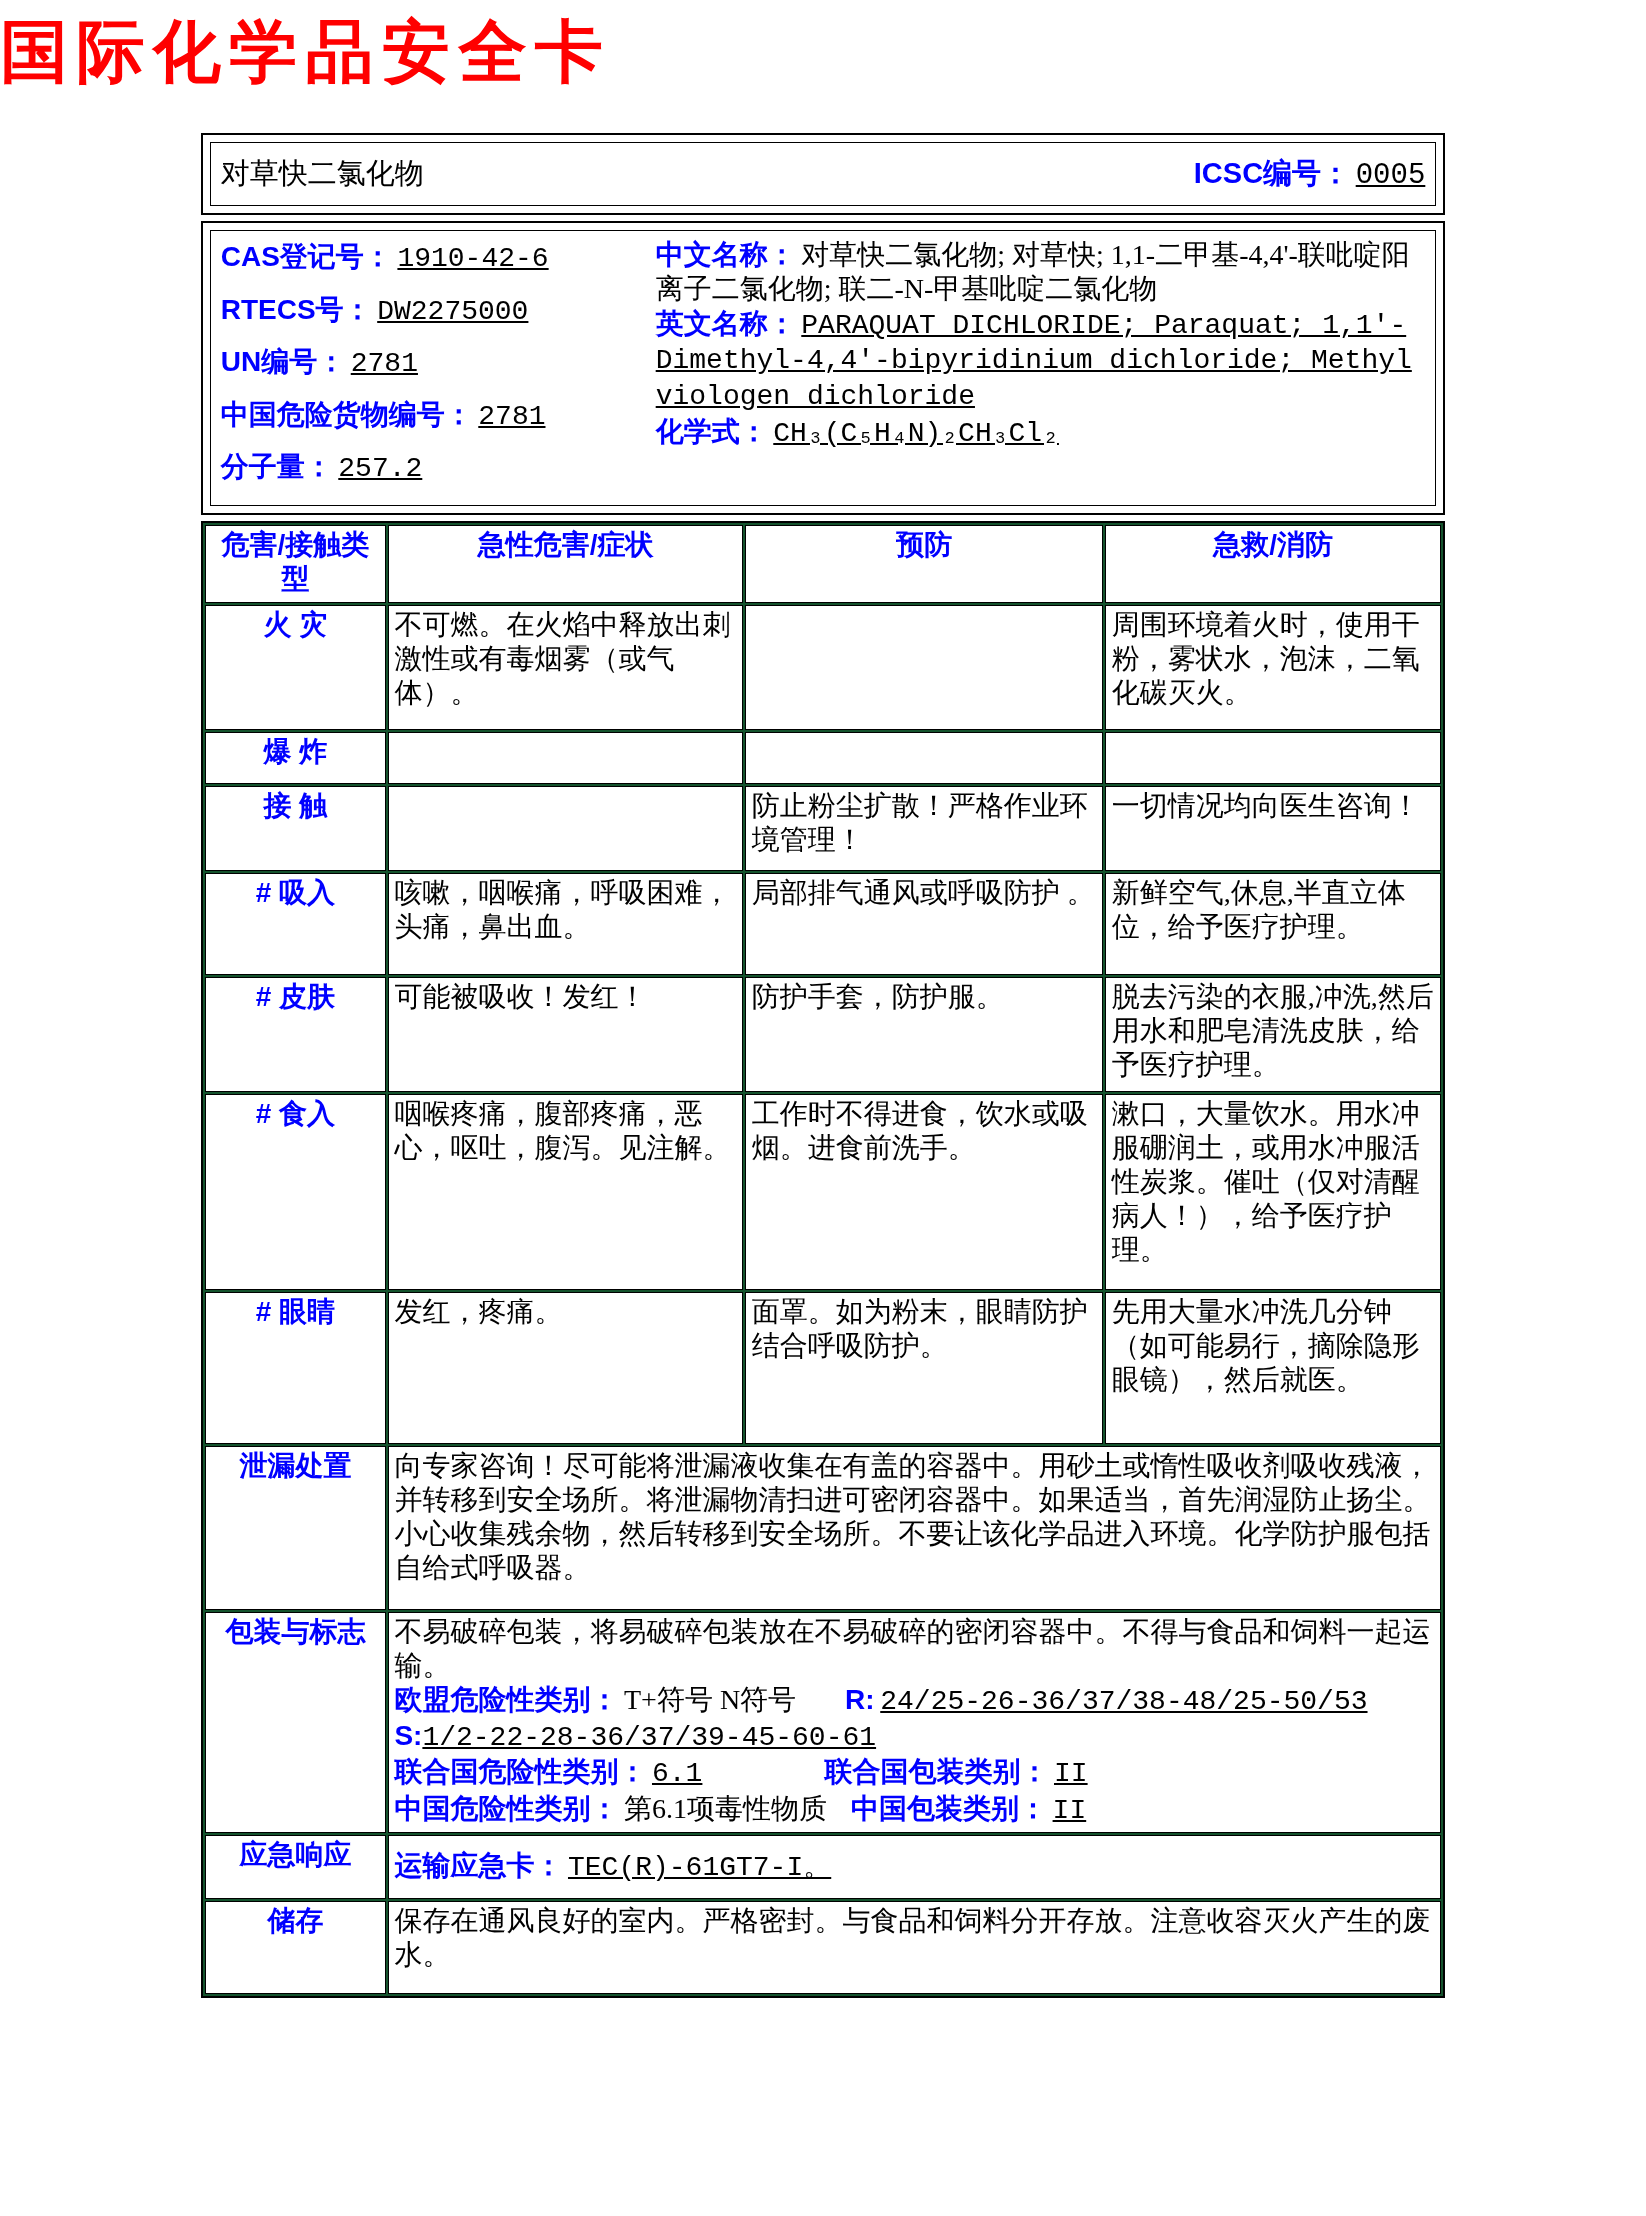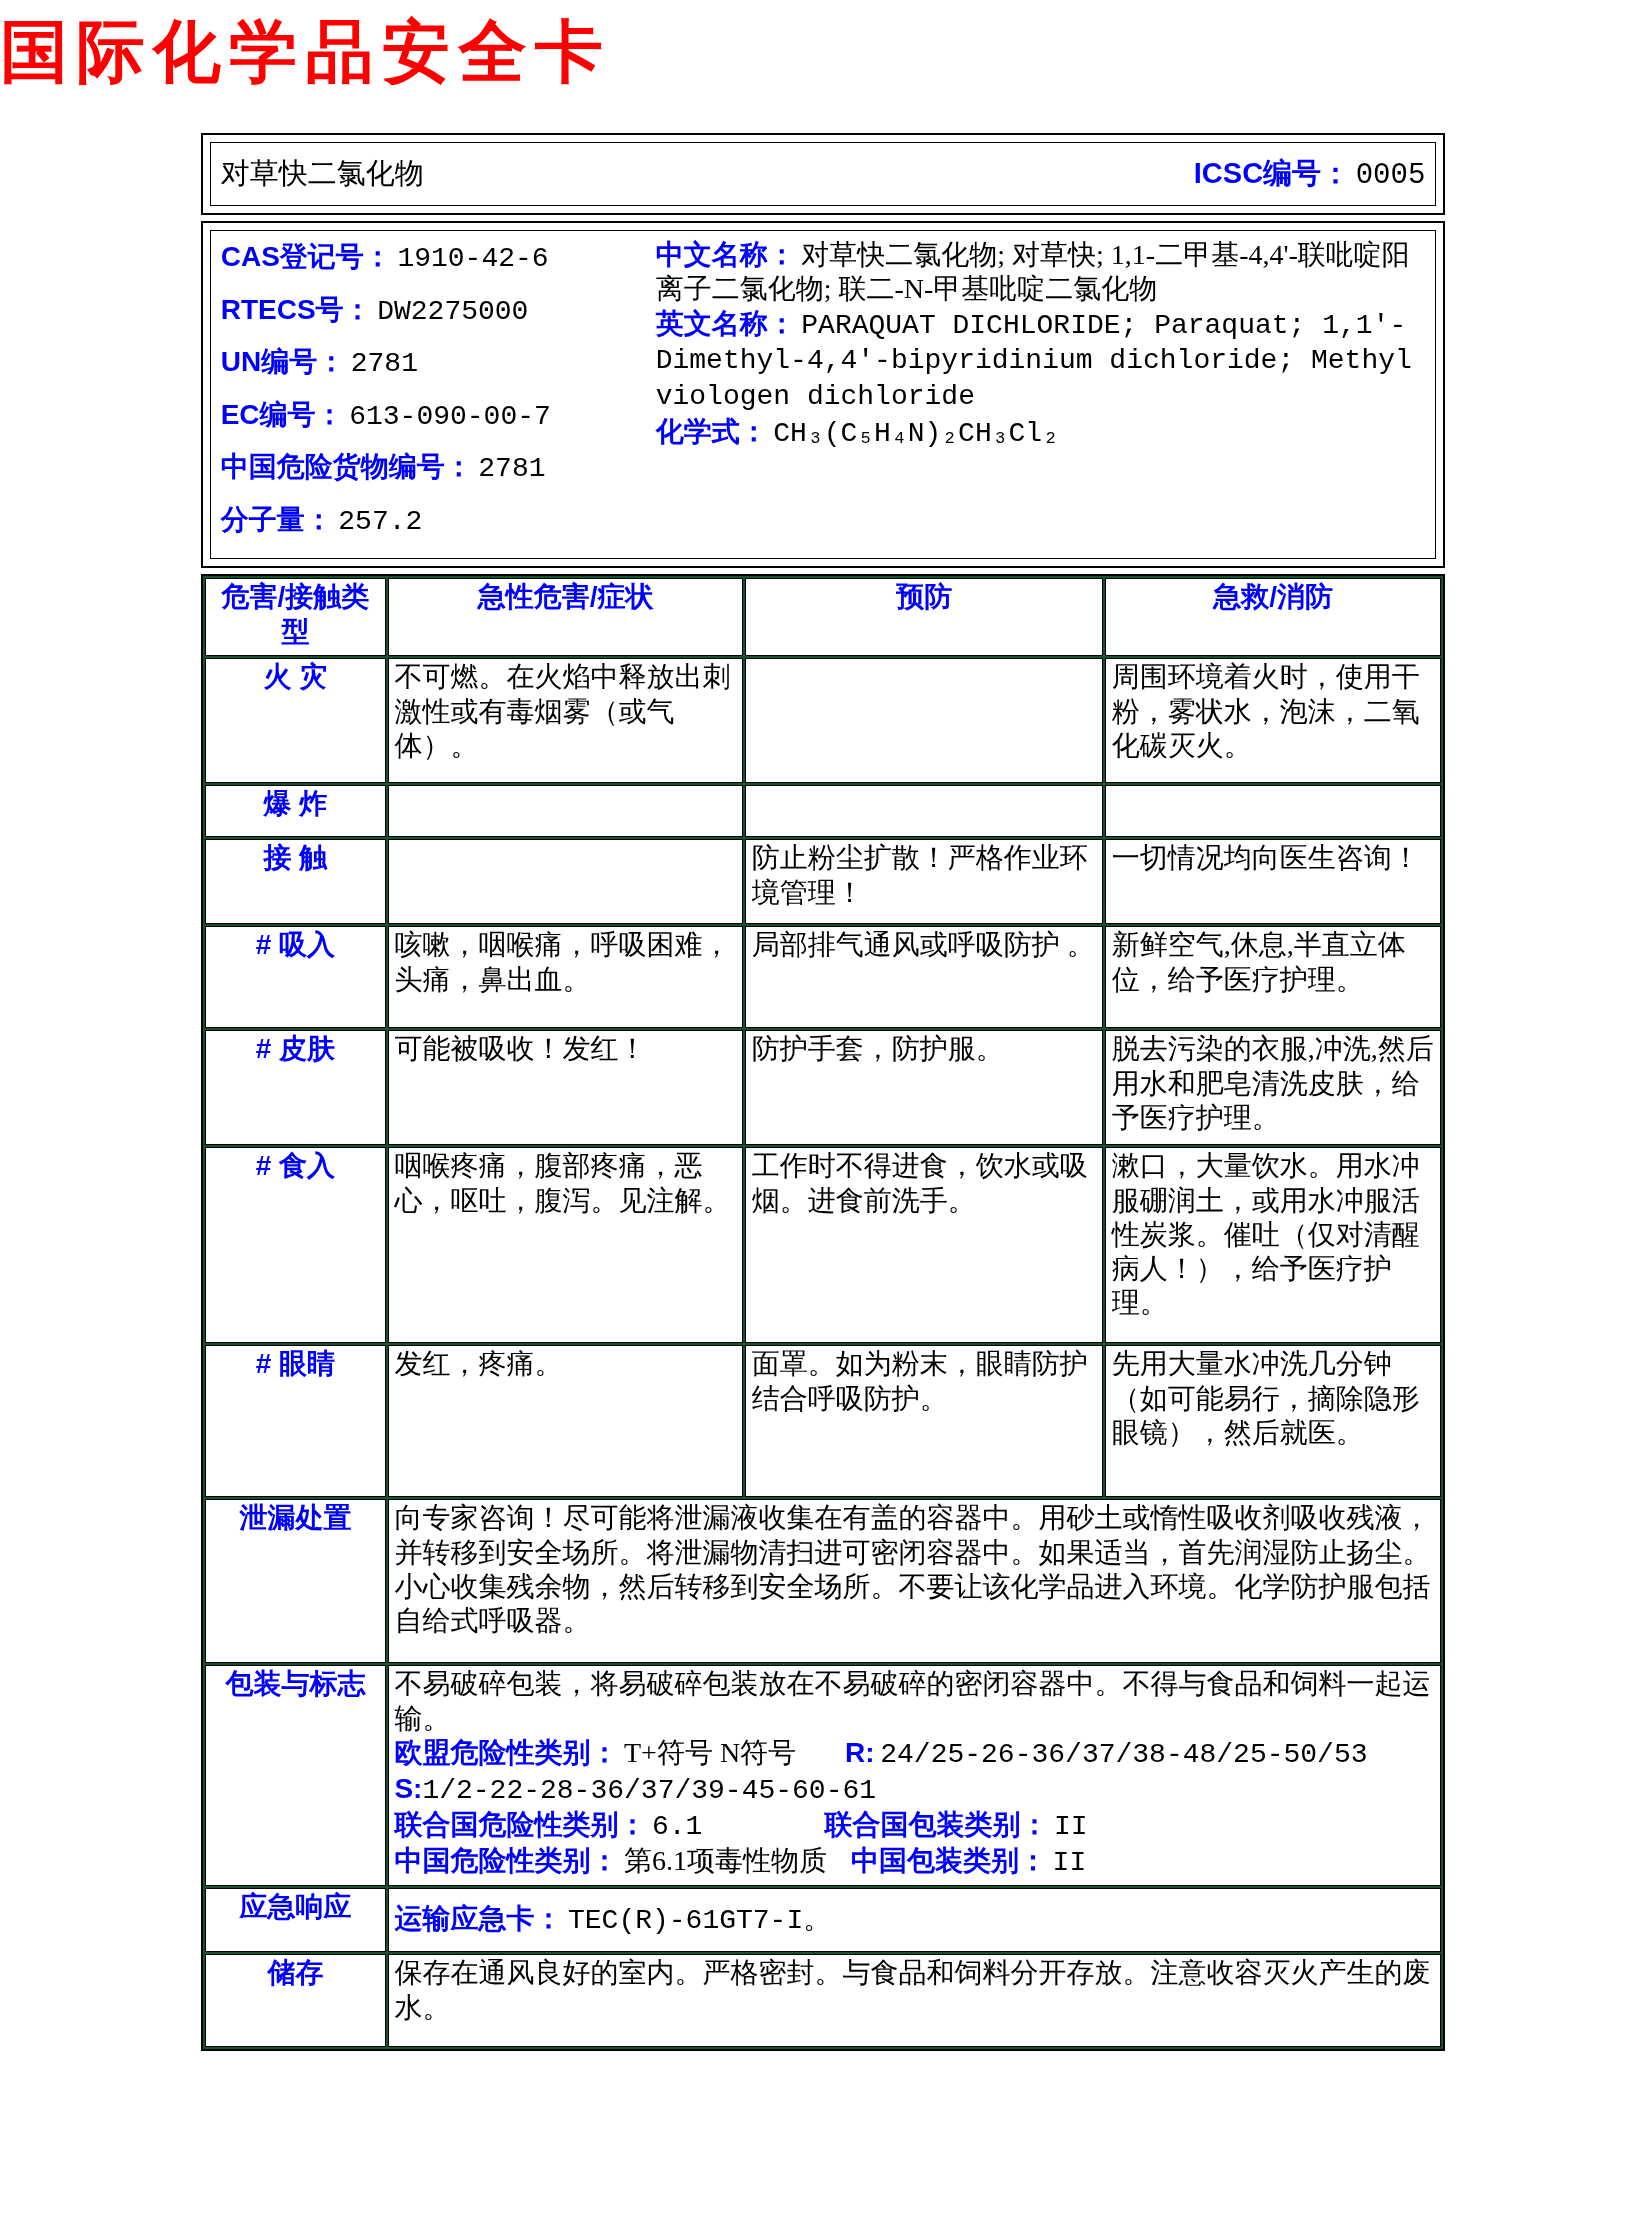--- a/index.html
+++ b/index.html
@@ -31,21 +31,21 @@
   }
   .ids-left{width:435px;flex:0 0 auto;}
   .ids-right{flex:1 1 auto;}
   .idline{font-size:28px;margin-bottom:14.6px;white-space:nowrap;}
   .idpara{font-size:28px;line-height:1.2;margin-bottom:1.4px;}
   .lbl{
     color:#0000ff;font-weight:bold;
     font-family:"Liberation Sans","DejaVu Sans",sans-serif;
     margin-right:5.6px;
   }
-  .mono{font-family:"Liberation Mono","DejaVu Sans Mono",monospace;}
+  .mono{font-family:"Liberation Mono","DejaVu Sans Mono",monospace;text-decoration:underline;}
   .val{font-family:"Liberation Serif","DejaVu Serif",serif;}
   
   table.hazard{
     width:100%;
     border:2.8px solid #000;
     border-collapse:separate;
     border-spacing:2.1px;
     background:#14532d;
   }
   table.hazard td{
@@ -95,23 +95,20 @@
           <div class="idline">
             <span class="lbl">CAS登记号：</span><span class="mono">1910-42-6</span>
           </div>
           <div class="idline">
             <span class="lbl">RTECS号：</span><span class="mono">DW2275000</span>
           </div>
           <div class="idline">
             <span class="lbl">UN编号：</span><span class="mono">2781</span>
           </div>
           <div class="idline">
-            <span class="lbl">EC编号：</span><span class="mono">613-090-00-7</span>
-          </div>
-          <div class="idline">
             <span class="lbl">中国危险货物编号：</span><span class="mono">2781</span>
           </div>
           <div class="idline">
             <span class="lbl">分子量：</span><span class="mono">257.2</span>
           </div>
         </div>
         <div class="ids-right">
           <div class="idpara">
             <span class="lbl">中文名称：</span><span class="val">对草快二氯化物; 对草快; 1,1-二甲基-4,4'-联吡啶阳离子二氯化物; 联二-N-甲基吡啶二氯化物</span>
           </div>

